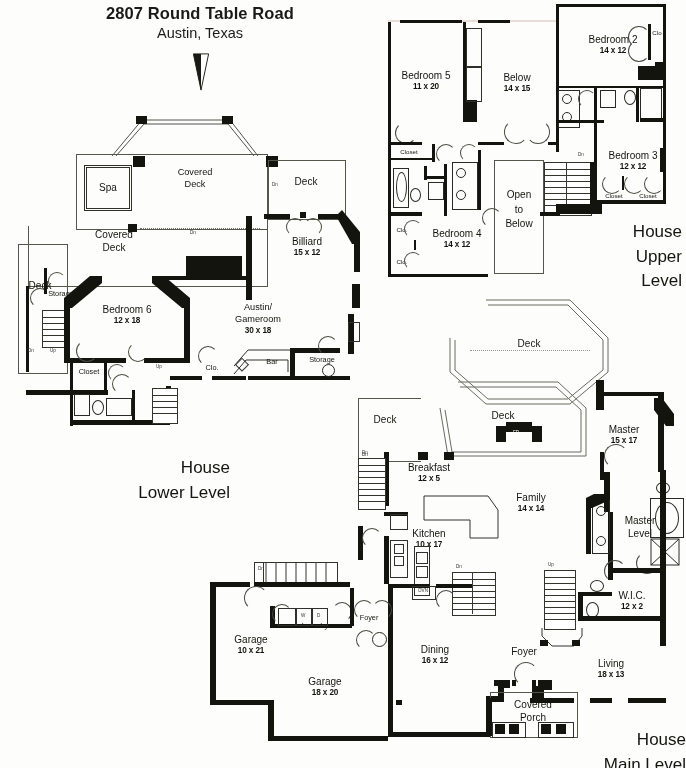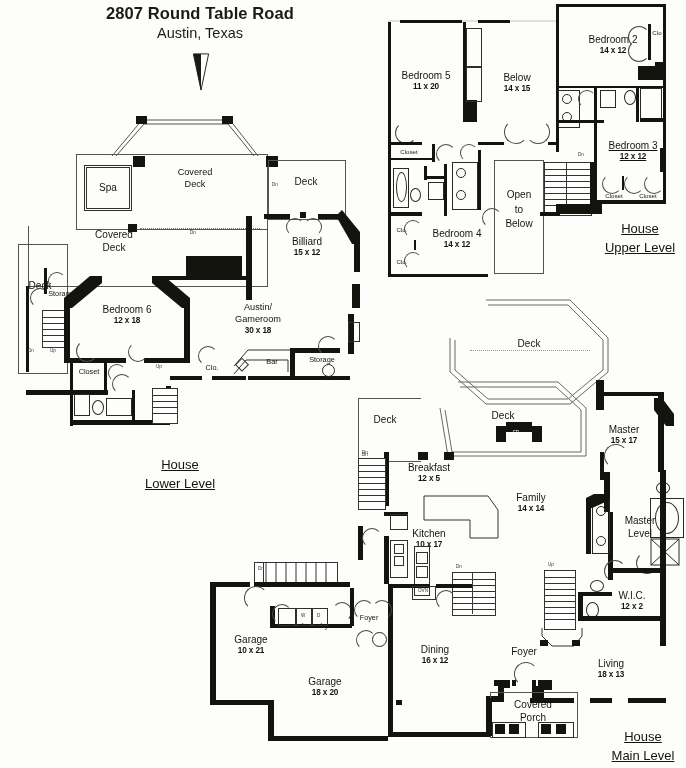--- a/index.html
+++ b/index.html
@@ -15,21 +15,21 @@
     height:768px;
     background:#fdfdfb;
     overflow:hidden;
   }
   
   .title-block{position:absolute;left:60px;top:4px;width:280px;text-align:center;}
   .title-main{font-size:16.5px;font-weight:bold;letter-spacing:.1px;line-height:1.15;color:#1a1a18;}
   .title-sub{font-size:14.5px;font-weight:normal;line-height:1.25;color:#1a1a18;margin-top:1px;}
   .north{position:absolute;left:188px;top:52px;width:26px;height:40px;}
   
-  .level-caption{position:absolute;text-align:center;font-size:13px;line-height:1.45;color:#15150f;text-decoration:underline;}
+  .level-caption{position:absolute;text-align:right;font-size:17px;line-height:1.45;color:#15150f;}
   
   .rm{position:absolute;text-align:center;line-height:1.2;color:#14140e;white-space:nowrap;}
   .rm .n{display:block;font-size:10px;}
   .rm .d{display:block;font-size:8.2px;font-weight:bold;letter-spacing:-.1px;}
   .rm.big .n{font-size:9.2px;}
   .rm.sm .n{font-size:7.3px;}
   .rm.xs .n{font-size:6.2px;}
   
   .w{position:absolute;background:#14140f;}           
   .wl{position:absolute;background:#1a1a14;}          
@@ -172,21 +172,21 @@
       <i style="top:30px"></i>
         <i style="top:36px"></i>
         <i style="top:42px"></i>
     </div>
     <div class="thin" style="left:566px;top:162px;width:1px;height:52px;"></div>
     <div class="tag" style="left:578px;top:152px;">Dn</div>
     <div class="w" style="left:590px;top:162px;width:4px;height:44px;"></div>
     <div class="w" style="left:556px;top:204px;width:46px;height:10px;"></div>
     <div class="w" style="left:540px;top:212px;width:20px;height:4px;"></div>
 
-    <div class="rm" style="left:600px;top:140px;width:66px;text-decoration:underline;">
+    <div class="rm" style="left:600px;top:150px;width:66px;">
       <span class="n">Bedroom 3</span>
       <span class="d">12 x 12</span>
       </div>
     <div class="w" style="left:594px;top:94px;width:3px;height:110px;"></div>
     <div class="w" style="left:660px;top:148px;width:6px;height:24px;"></div>
     <div class="door" style="left:602px;top:174px;width:18px;height:18px;transform:scaleY(-1);"></div>
     <div class="door" style="left:624px;top:174px;width:18px;height:18px;transform:scaleY(-1);"></div>
     <div class="door" style="left:644px;top:174px;width:18px;height:18px;transform:scaleY(-1);"></div>
     <div class="w" style="left:622px;top:176px;width:2px;height:14px;"></div>
     <div class="rm xs" style="left:598px;top:192px;width:32px;">

